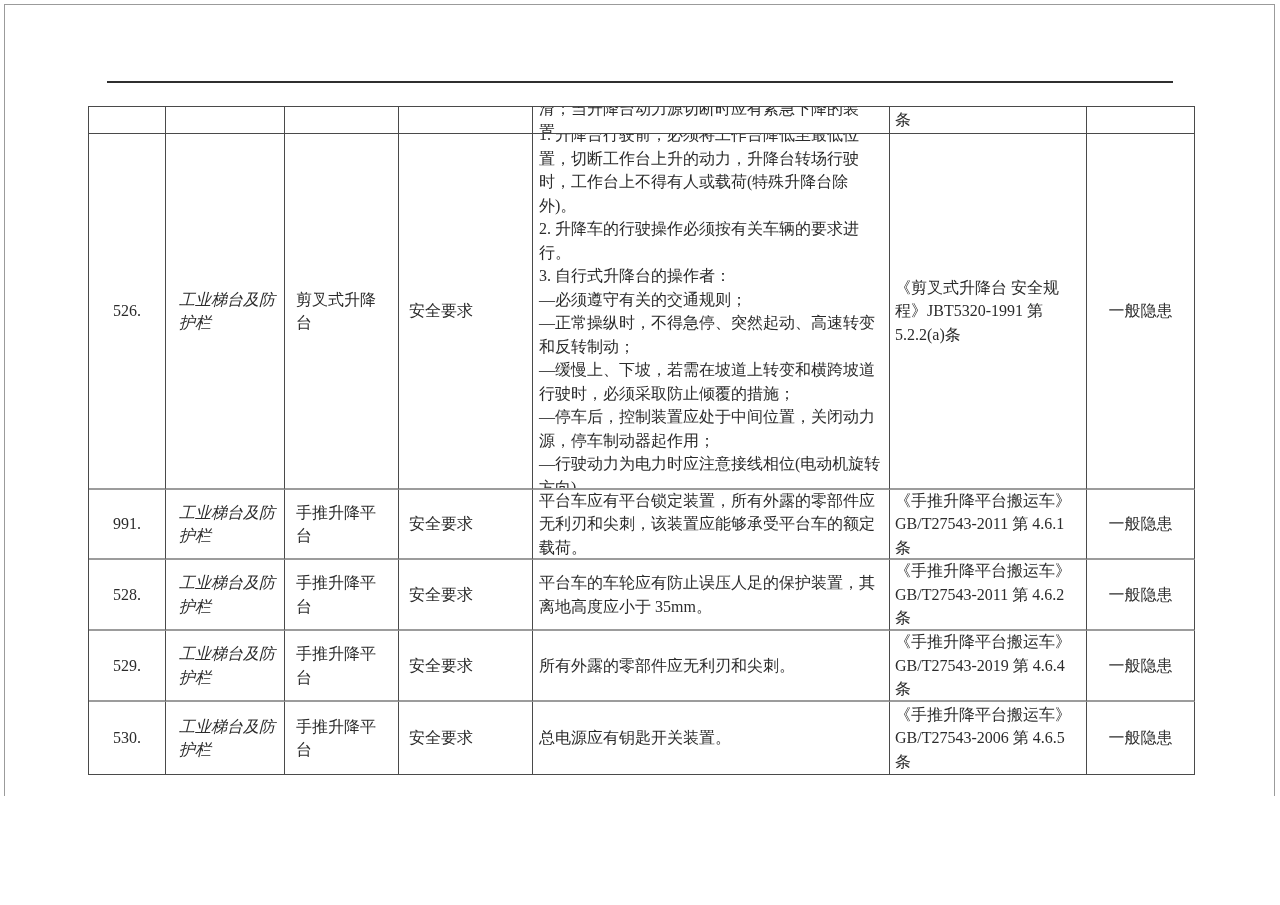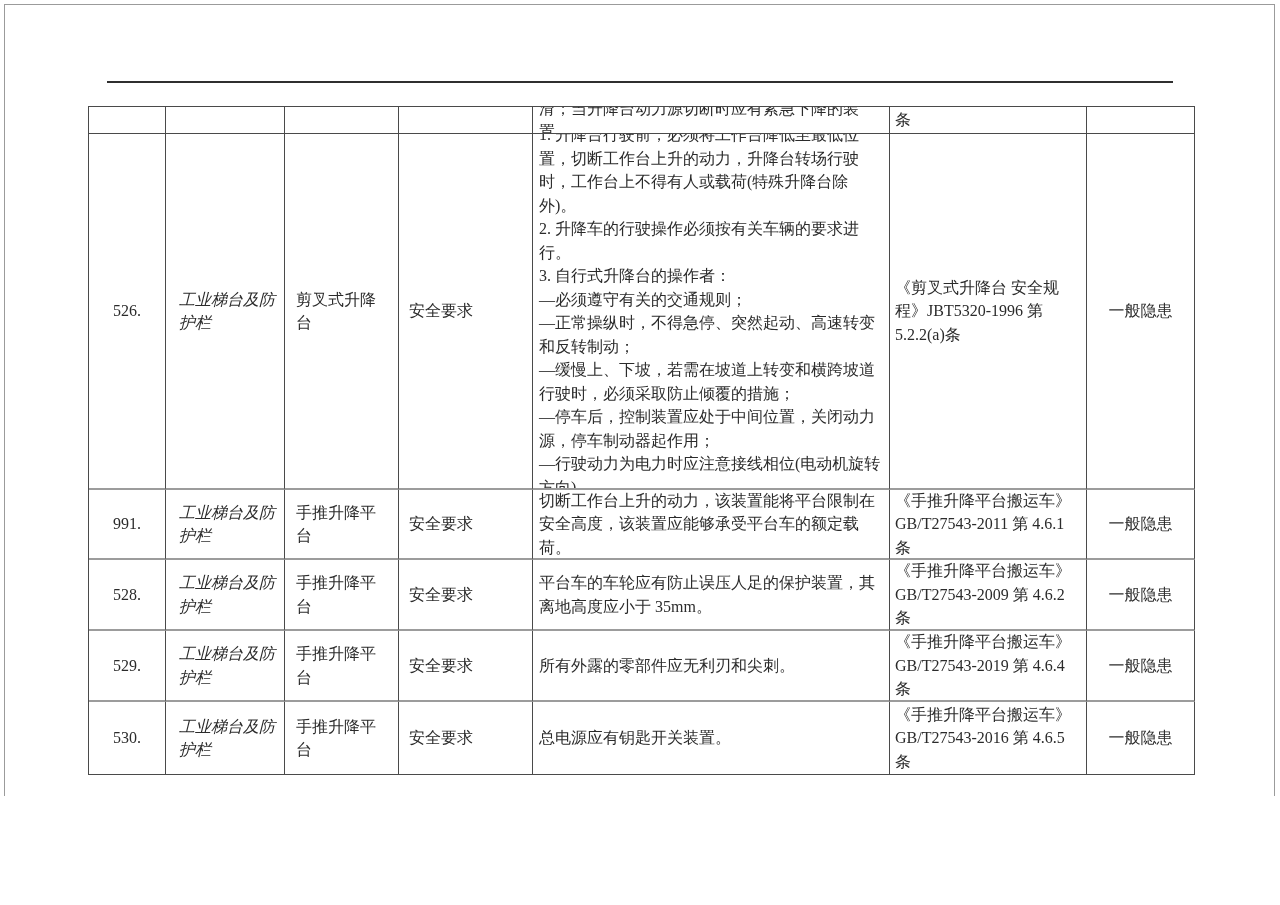--- a/index.html
+++ b/index.html
@@ -76,61 +76,61 @@
       <div class="cell cell-equip">剪叉式升降台</div>
       <div class="cell cell-aspect">安全要求</div>
       <div class="cell cell-content">1. 升降台行驶前，必须将工作台降低至最低位置，切断工作台上升的动力，升降台转场行驶时，工作台上不得有人或载荷(特殊升降台除外)。
 2. 升降车的行驶操作必须按有关车辆的要求进行。
 3. 自行式升降台的操作者：
 —必须遵守有关的交通规则；
 —正常操纵时，不得急停、突然起动、高速转变和反转制动；
 —缓慢上、下坡，若需在坡道上转变和横跨坡道行驶时，必须采取防止倾覆的措施；
 —停车后，控制装置应处于中间位置，关闭动力源，停车制动器起作用；
 —行驶动力为电力时应注意接线相位(电动机旋转方向)。</div>
-      <div class="cell cell-ref">《剪叉式升降台 安全规程》JBT5320-1996 第 5.2.2(a)条</div>
+      <div class="cell cell-ref">《剪叉式升降台 安全规程》JBT5320-1991 第 5.2.2(a)条</div>
       <div class="cell cell-status">一般隐患</div>
     </div>
 
     <div class="row row-sep">
       <div class="cell cell-num">991.</div>
       <div class="cell cell-cat">工业梯台及防护栏</div>
       <div class="cell cell-equip">手推升降平台</div>
       <div class="cell cell-aspect">安全要求</div>
-      <div class="cell cell-content">切断工作台上升的动力，该装置能将平台限制在安全高度，该装置应能够承受平台车的额定载荷。</div>
+      <div class="cell cell-content">平台车应有平台锁定装置，所有外露的零部件应无利刃和尖刺，该装置应能够承受平台车的额定载荷。</div>
       <div class="cell cell-ref">《手推升降平台搬运车》GB/T27543-2011 第 4.6.1 条</div>
       <div class="cell cell-status">一般隐患</div>
     </div>
 
     <div class="row row-sep">
       <div class="cell cell-num">528.</div>
       <div class="cell cell-cat">工业梯台及防护栏</div>
       <div class="cell cell-equip">手推升降平台</div>
       <div class="cell cell-aspect">安全要求</div>
       <div class="cell cell-content">平台车的车轮应有防止误压人足的保护装置，其离地高度应小于 35mm。</div>
-      <div class="cell cell-ref">《手推升降平台搬运车》GB/T27543-2009 第 4.6.2 条</div>
+      <div class="cell cell-ref">《手推升降平台搬运车》GB/T27543-2011 第 4.6.2 条</div>
       <div class="cell cell-status">一般隐患</div>
     </div>
 
     <div class="row row-sep">
       <div class="cell cell-num">529.</div>
       <div class="cell cell-cat">工业梯台及防护栏</div>
       <div class="cell cell-equip">手推升降平台</div>
       <div class="cell cell-aspect">安全要求</div>
       <div class="cell cell-content">所有外露的零部件应无利刃和尖刺。</div>
       <div class="cell cell-ref">《手推升降平台搬运车》GB/T27543-2019 第 4.6.4 条</div>
       <div class="cell cell-status">一般隐患</div>
     </div>
 
     <div class="row">
       <div class="cell cell-num">530.</div>
       <div class="cell cell-cat">工业梯台及防护栏</div>
       <div class="cell cell-equip">手推升降平台</div>
       <div class="cell cell-aspect">安全要求</div>
       <div class="cell cell-content">总电源应有钥匙开关装置。</div>
-      <div class="cell cell-ref">《手推升降平台搬运车》GB/T27543-2016 第 4.6.5 条</div>
+      <div class="cell cell-ref">《手推升降平台搬运车》GB/T27543-2006 第 4.6.5 条</div>
       <div class="cell cell-status">一般隐患</div>
     </div>
 
   </div>
 
   <div class="watermark">
     <svg class="watermark-icon" width="57" height="48" viewBox="0 0 57 48" xmlns="http://www.w3.org/2000/svg">
       <path d="M20 2 C10.6 2 3 8.3 3 16.1 C3 20.5 5.4 24.4 9.2 27 L7.5 32.5 L13.6 29.2 C15.6 29.8 17.7 30.2 20 30.2 C29.4 30.2 37 23.9 37 16.1 C37 8.3 29.4 2 20 2 Z" fill="#ffffff" stroke="#aeaeae" stroke-width="2"></path>
       <path d="M41.5 19.5 C34.6 19.5 29 24.2 29 30 C29 35.8 34.6 40.5 41.5 40.5 C43.2 40.5 44.8 40.2 46.3 39.7 L51.2 42.2 L49.8 38 C52.6 36 54.2 33.2 54.2 30 C54.2 24.2 48.4 19.5 41.5 19.5 Z" fill="#ffffff" stroke="#aeaeae" stroke-width="2"></path>
       <circle cx="14.5" cy="13.5" r="2.2" fill="none" stroke="#aeaeae" stroke-width="1.6"></circle>

